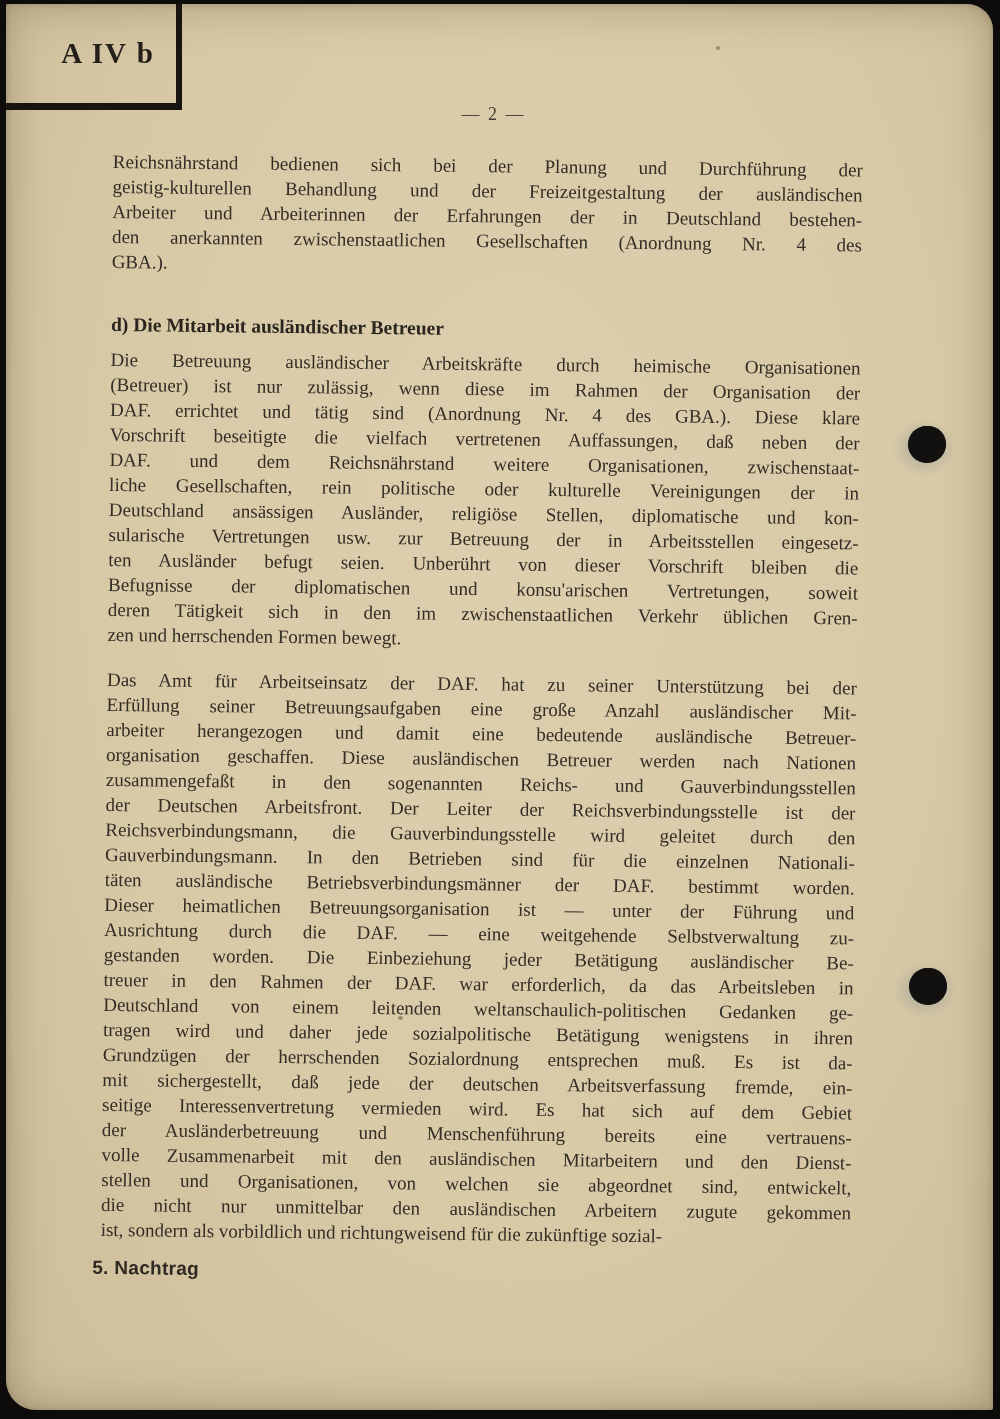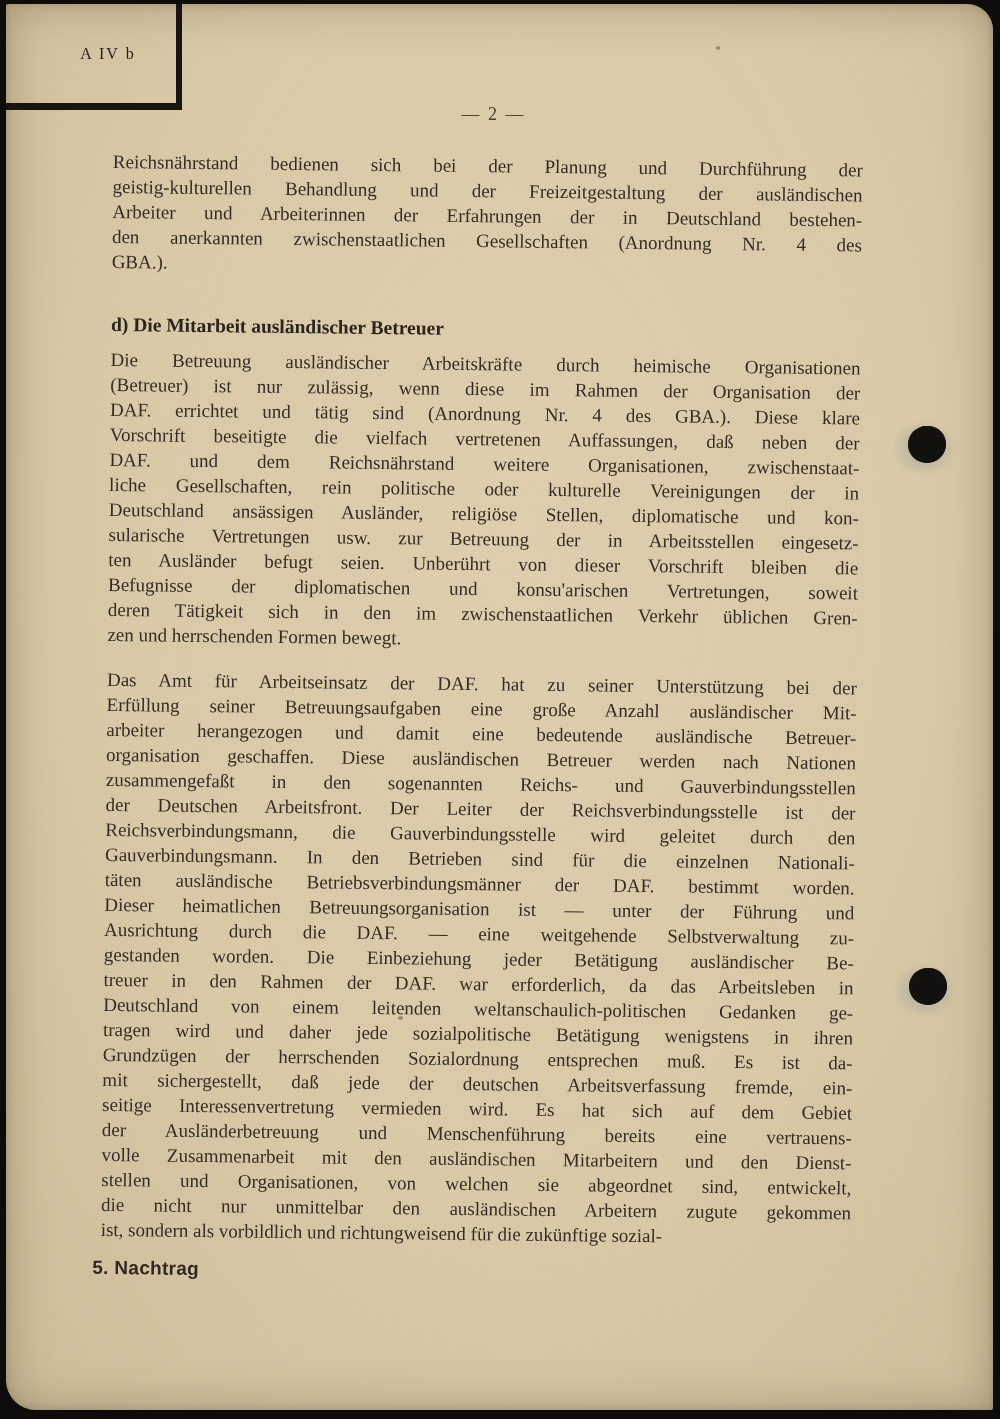--- a/index.html
+++ b/index.html
@@ -5,21 +5,21 @@
   html,body{margin:0;padding:0;background:#0d0c0a;}
   .canvas{position:relative;width:1000px;height:1419px;background:#0d0c0a;overflow:hidden;
           font-family:"Liberation Serif","DejaVu Serif",serif;}
   .paper{position:absolute;left:6px;top:4px;width:987px;height:1406px;
          background:radial-gradient(ellipse at 52% 38%, #ddcfae 0%, #d8c9a7 55%, #cdbd99 100%);
          border-radius:2px 26px 2px 30px;
          box-shadow:inset 0 0 46px rgba(92,76,48,.38), inset 0 0 6px rgba(60,48,28,.25);}
   .class-box{position:absolute;left:0;top:0;width:176px;height:106px;
              border-right:6px solid #181511;border-bottom:7px solid #181511;
              display:flex;align-items:center;justify-content:center;padding-left:34px;box-sizing:border-box;}
-  .class-box span{font-weight:normal;font-size:16px;letter-spacing:2px;color:#241f19;}
+  .class-box span{font-weight:bold;font-size:29px;letter-spacing:2px;color:#241f19;}
   .page-num{position:absolute;left:0;top:100px;width:975px;text-align:center;
             font-size:18px;color:#454035;letter-spacing:2px;}
   .text-block{position:absolute;left:107px;top:145px;width:750px;
               transform:rotate(0.65deg);transform-origin:top left;
               color:#332d25;font-size:19px;}
   .para{position:absolute;left:0;width:750px;}
   .jline{height:25px;line-height:25px;overflow:hidden;text-align:justify;text-align-last:justify;}
   .jline.last{text-align-last:left;}
   .heading{position:absolute;left:0;top:163px;margin:0;font-size:19.5px;font-weight:bold;
            color:#2a251e;line-height:25px;}

